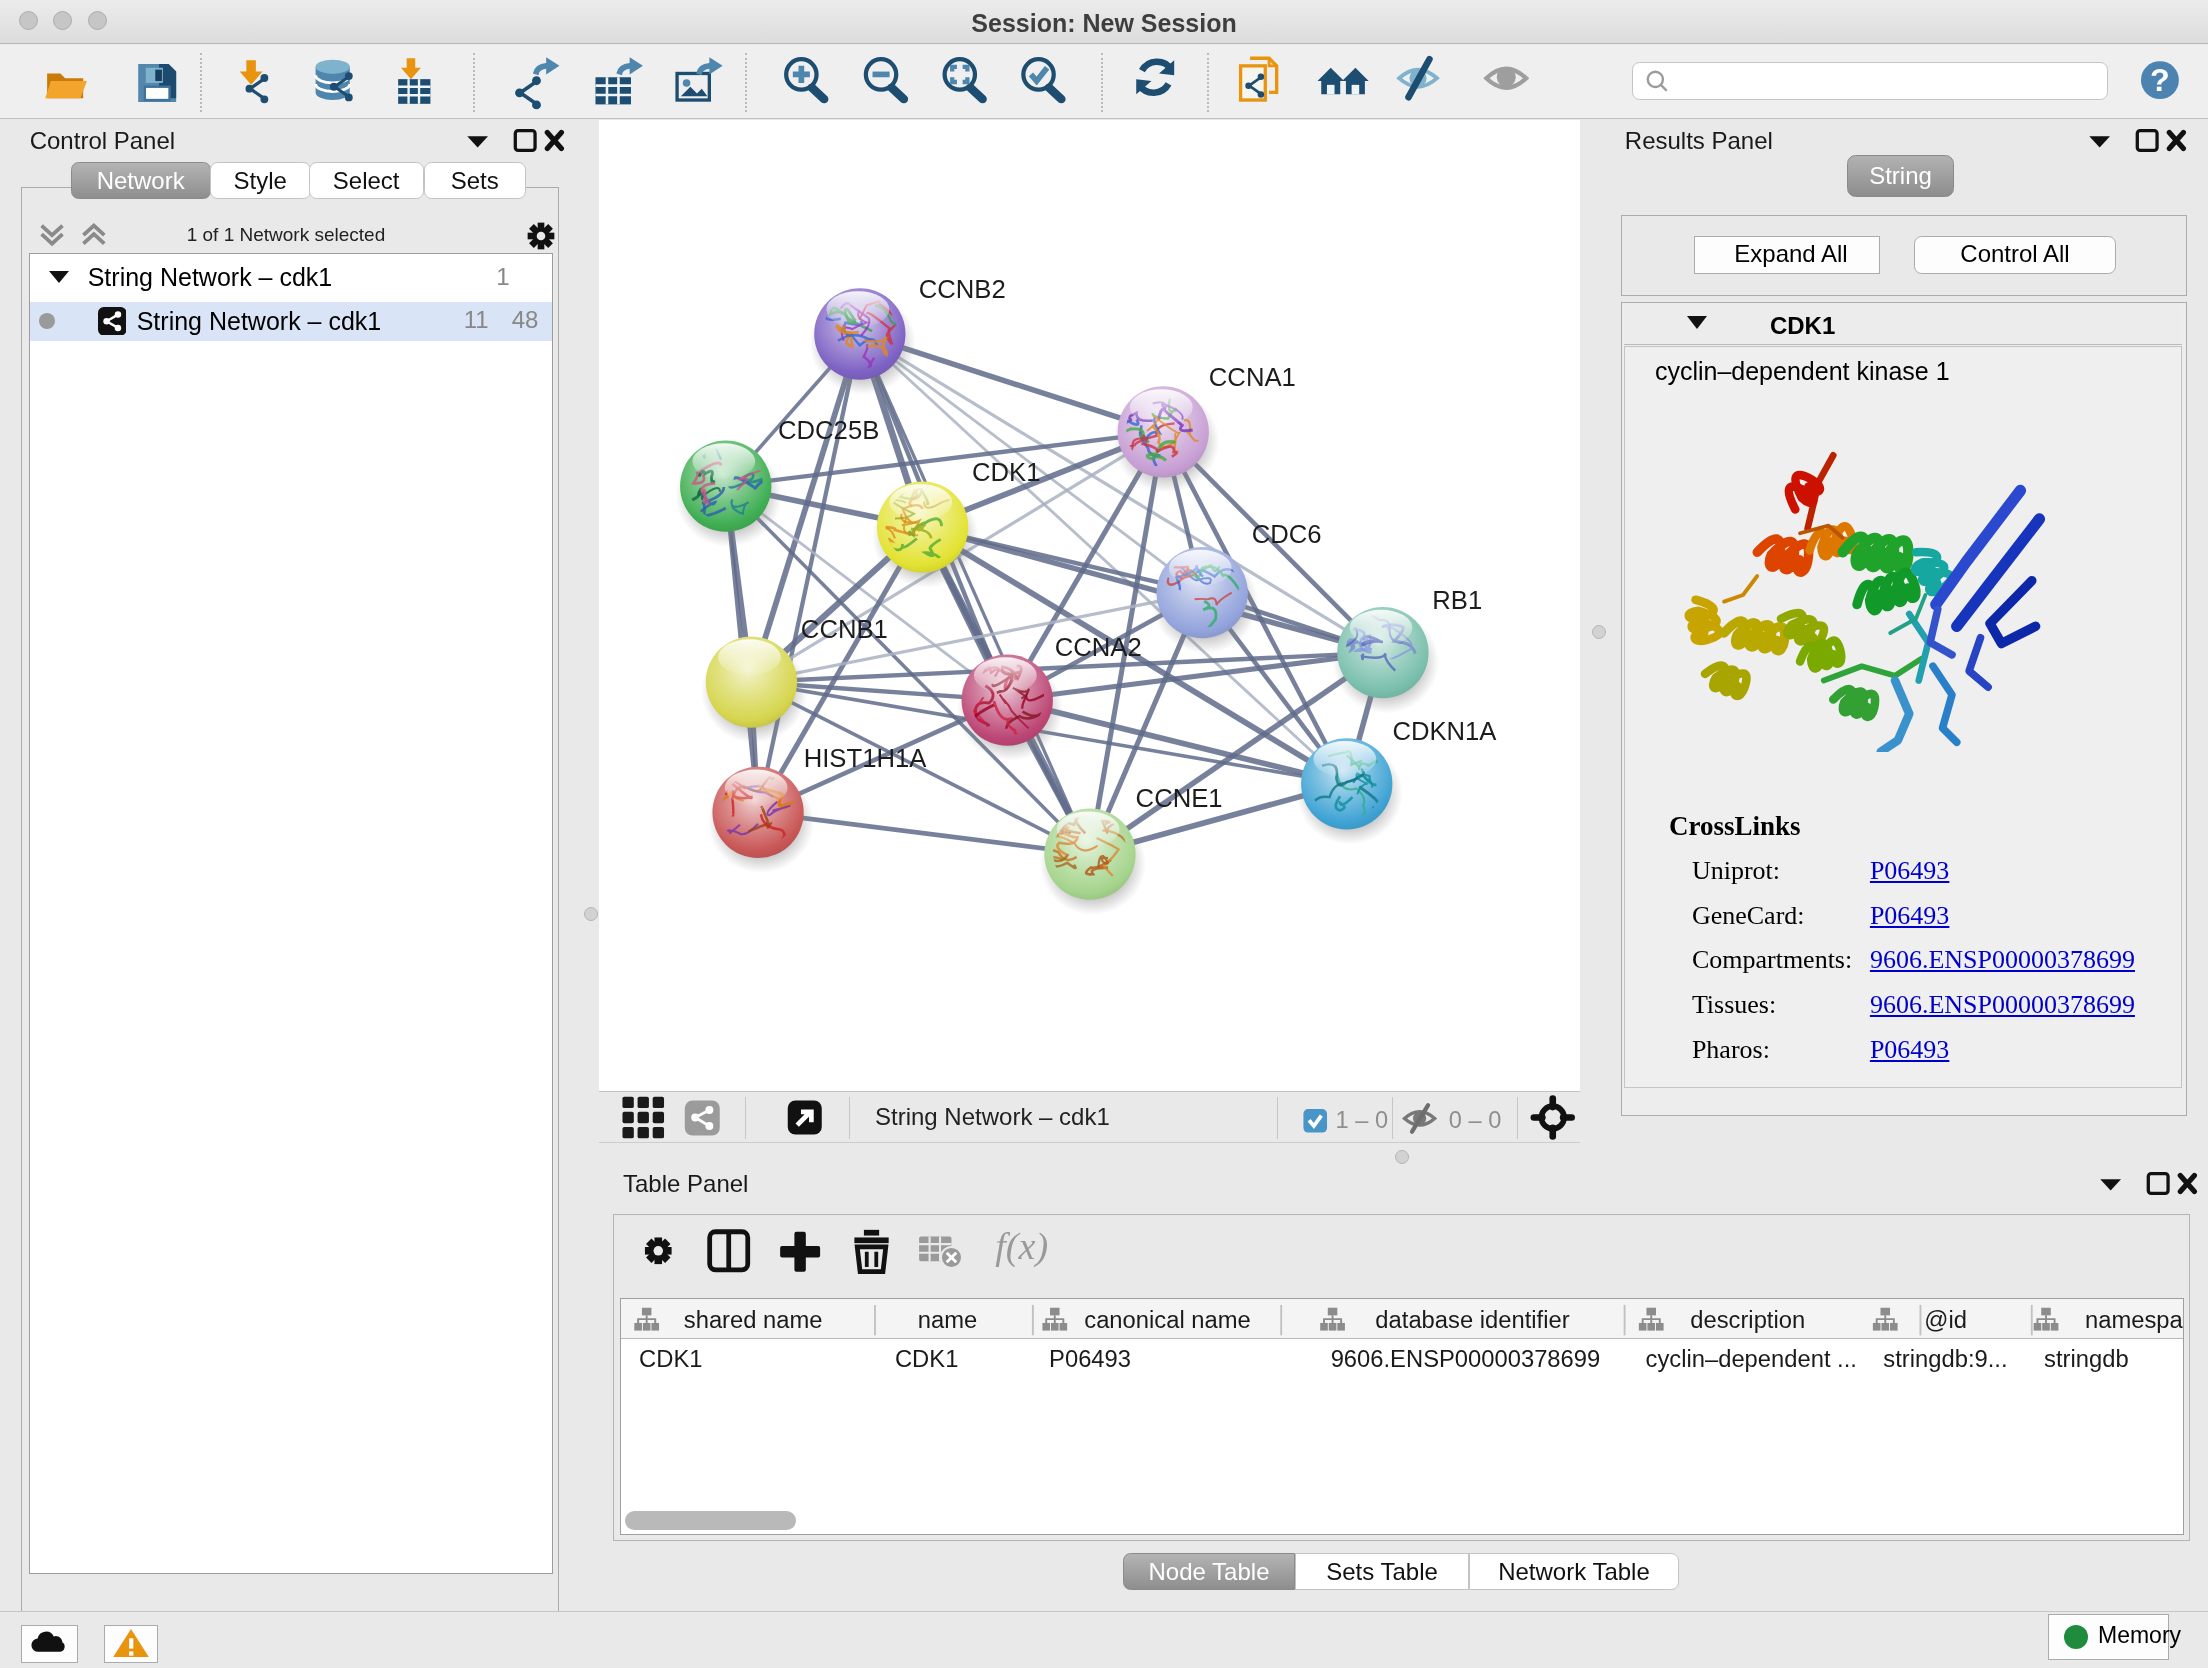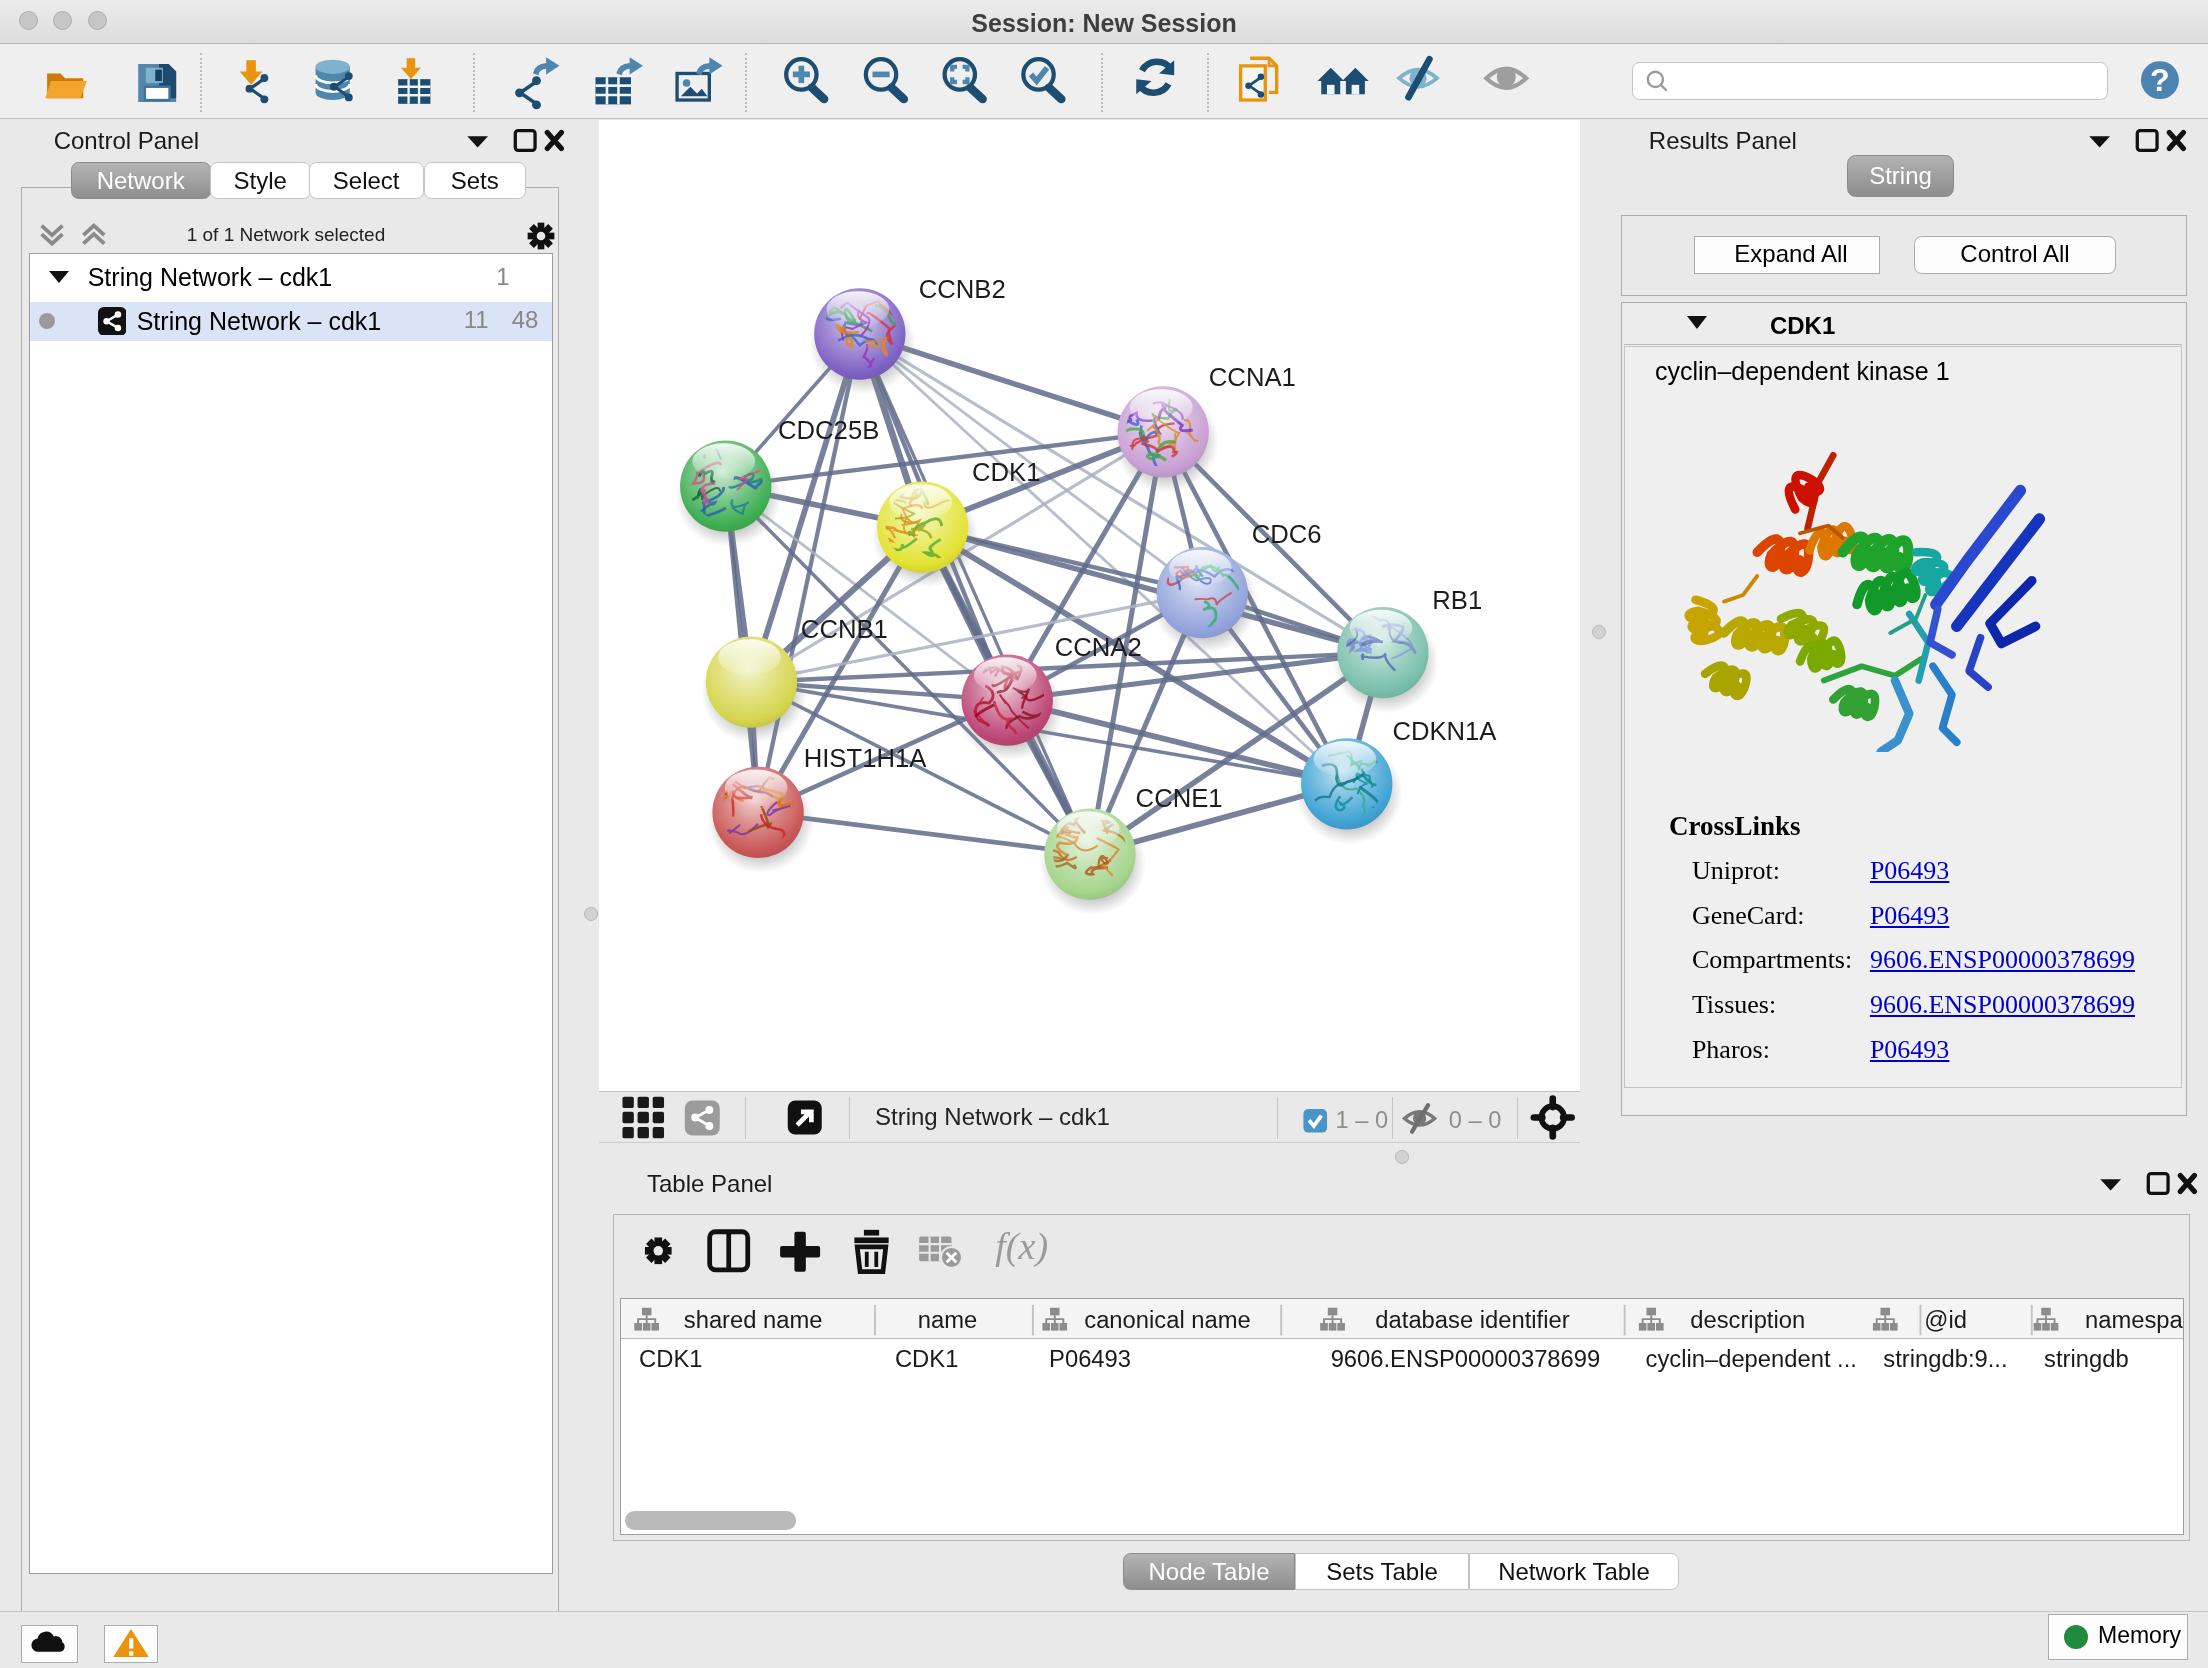--- a/index.html
+++ b/index.html
@@ -7,21 +7,21 @@
 body { font-family:"Liberation Sans", sans-serif; background:#e9e9e9; position:relative; }
 .abs { position:absolute; }
 
 #titlebar { left:0; top:0; width:2208px; height:44px; background:linear-gradient(#ececec,#dcdcdc); border-bottom:1px solid #b8b8b8; }
 .tl { position:absolute; top:11.4px; width:19px; height:19px; border-radius:50%; background:#c6c6c6; border:1px solid #adadad; }
 #title { position:absolute; top:8.6px; left:0; width:2208px; text-align:center; font-size:25px; font-weight:bold; color:#3e3e3e; }
 
 #toolbar { left:0; top:45px; width:2208px; height:74px; background:#efefef; border-bottom:1px solid #bdbdbd; }
 .tsep { position:absolute; top:7.6px; height:59px; width:0; border-left:2.9px dotted #bbbbbb; }
 
-.panel-title { font-size:24px; color:#1a1a1a;margin-left:24px; }
+.panel-title { font-size:24px; color:#1a1a1a; }
 
 #cp { left:5.7px; top:119px; width:559px; height:1464px; }
 .tab { position:absolute; top:43px; height:37px; border:1px solid #c3c3c3; background:#ffffff; color:#111; font-size:24px; text-align:center; line-height:35px; border-radius:7.6px; }
 .tabsel { background:linear-gradient(#b4b4b4,#8e8e8e); color:#fff; border-color:#8b8b8b; }
 #cpbox { position:absolute; left:15px; top:68px; width:538px; height:1447px; background:#e9e9e9; border:1px solid #ababab; }
 #treebox { position:absolute; left:23px; top:134px; width:524px; height:1321px; background:#ffffff; border:1px solid #9d9d9d; }
 
 #canvas { left:599px; top:120px; width:981px; height:971px; background:#ffffff; }
 #canvasbar { left:599px; top:1091px; width:981px; height:52px; background:#e9e9e9; border-top:1px solid #c2c2c2; border-bottom:1px solid #cccccc; }
 .cbsep { position:absolute; top:4.8px; height:42px; width:0; border-left:1px solid #c6c6c6; }
@@ -867,18 +867,18 @@
       <path d="M10 24 a7 7 0 0 1 -1 -14 a9 9 0 0 1 17 -2 a6.5 6.5 0 0 1 9 6 a5.5 5.5 0 0 1 -2 10 Z" fill="#111"></path>
     </svg>
   </div>
   <div class="btn" style="left:104px;top:13.3px;width:54px;height:38px;">
     <svg width="38" height="30" viewBox="0 0 40 32" style="position:absolute;left:6.7px;top:1.9px;">
       <path d="M20 1 L39 31 L1 31 Z" fill="#e8940f"></path>
       <rect x="18" y="11" width="4.5" height="11" fill="#fff"></rect>
       <rect x="18" y="25" width="4.5" height="4.5" fill="#fff"></rect>
     </svg>
   </div>
-  <div class="btn" style="left:2048px;top:1.9px;width:140px;height:46px;font-size:23px;">
+  <div class="btn" style="left:2048px;top:1.9px;width:121px;height:46px;font-size:23px;">
     <span style="position:absolute;left:15px;top:10.5px;width:24px;height:24px;border-radius:50%;background:#1e8c3c;"></span>
     <span style="position:absolute;left:49px;top:7.6px;">Memory</span>
   </div>
 </div>
 
 
 </body></html>

